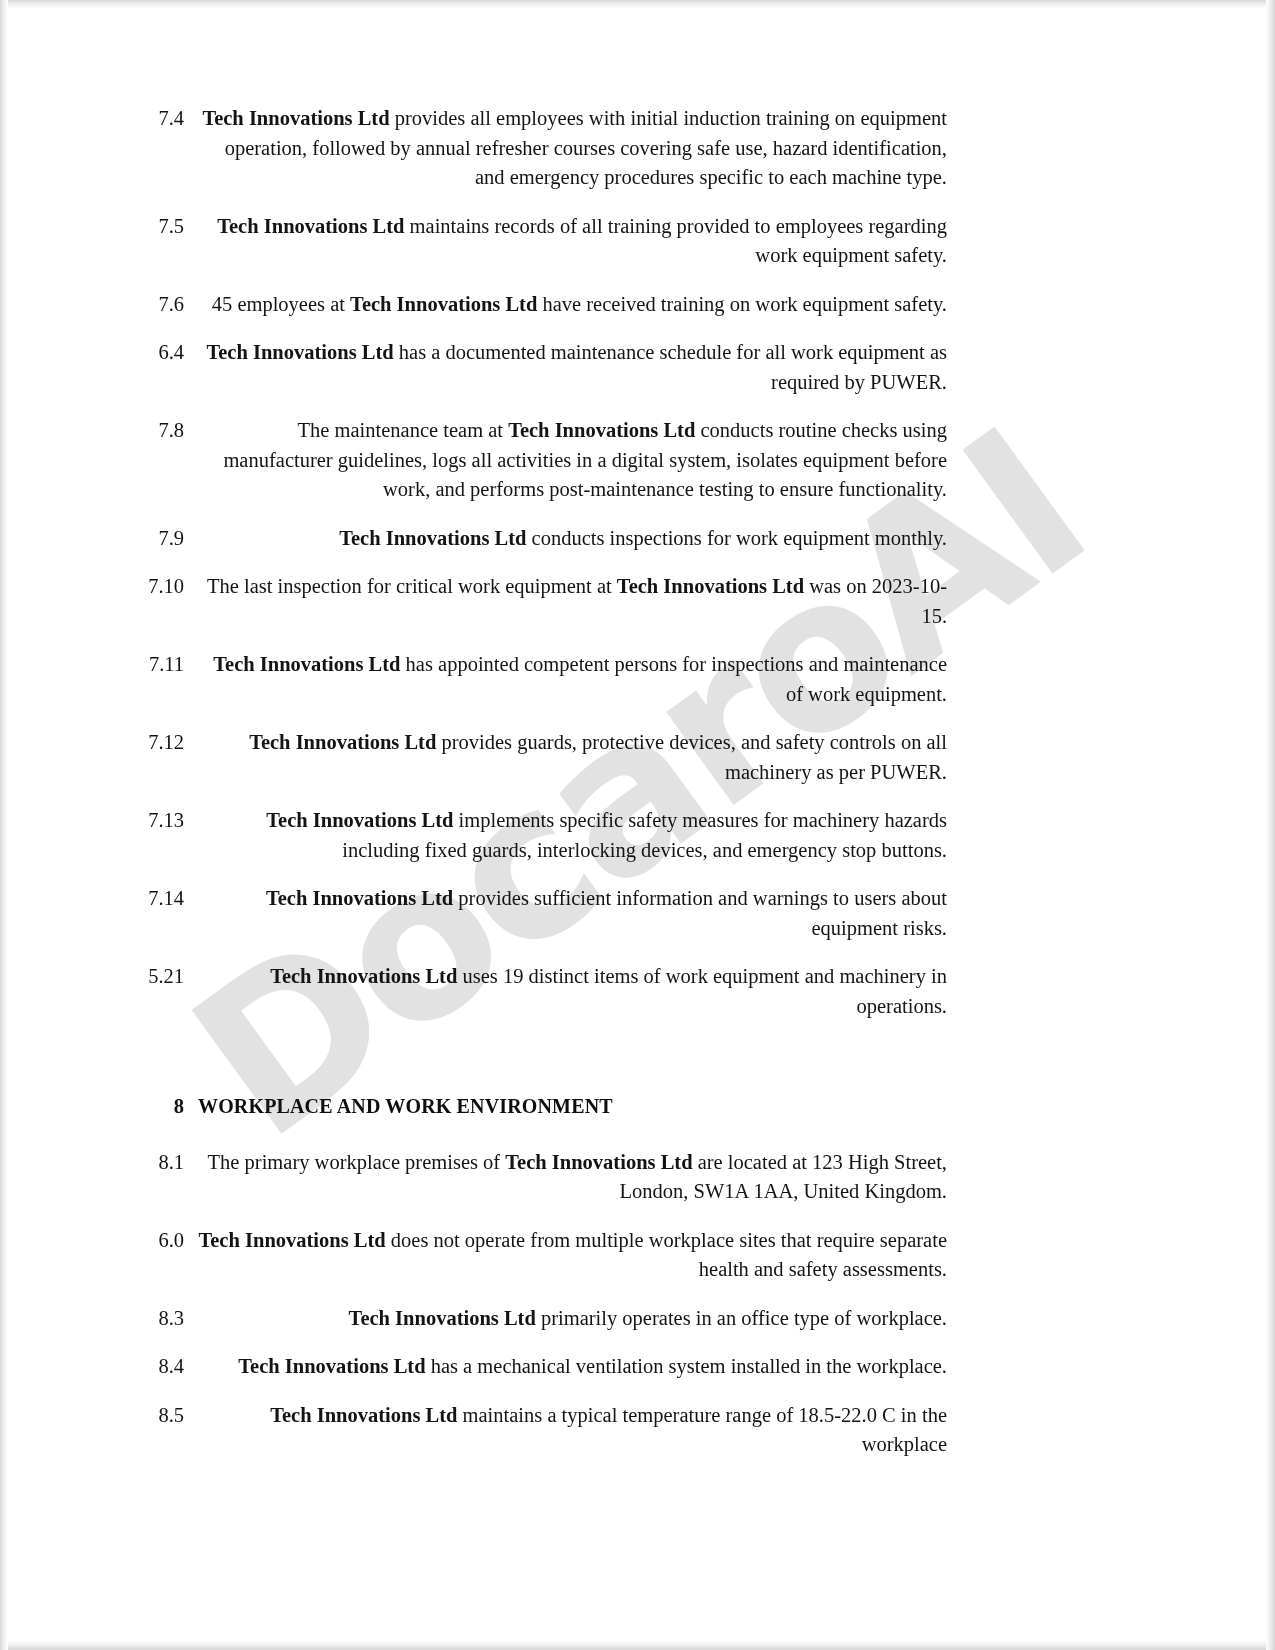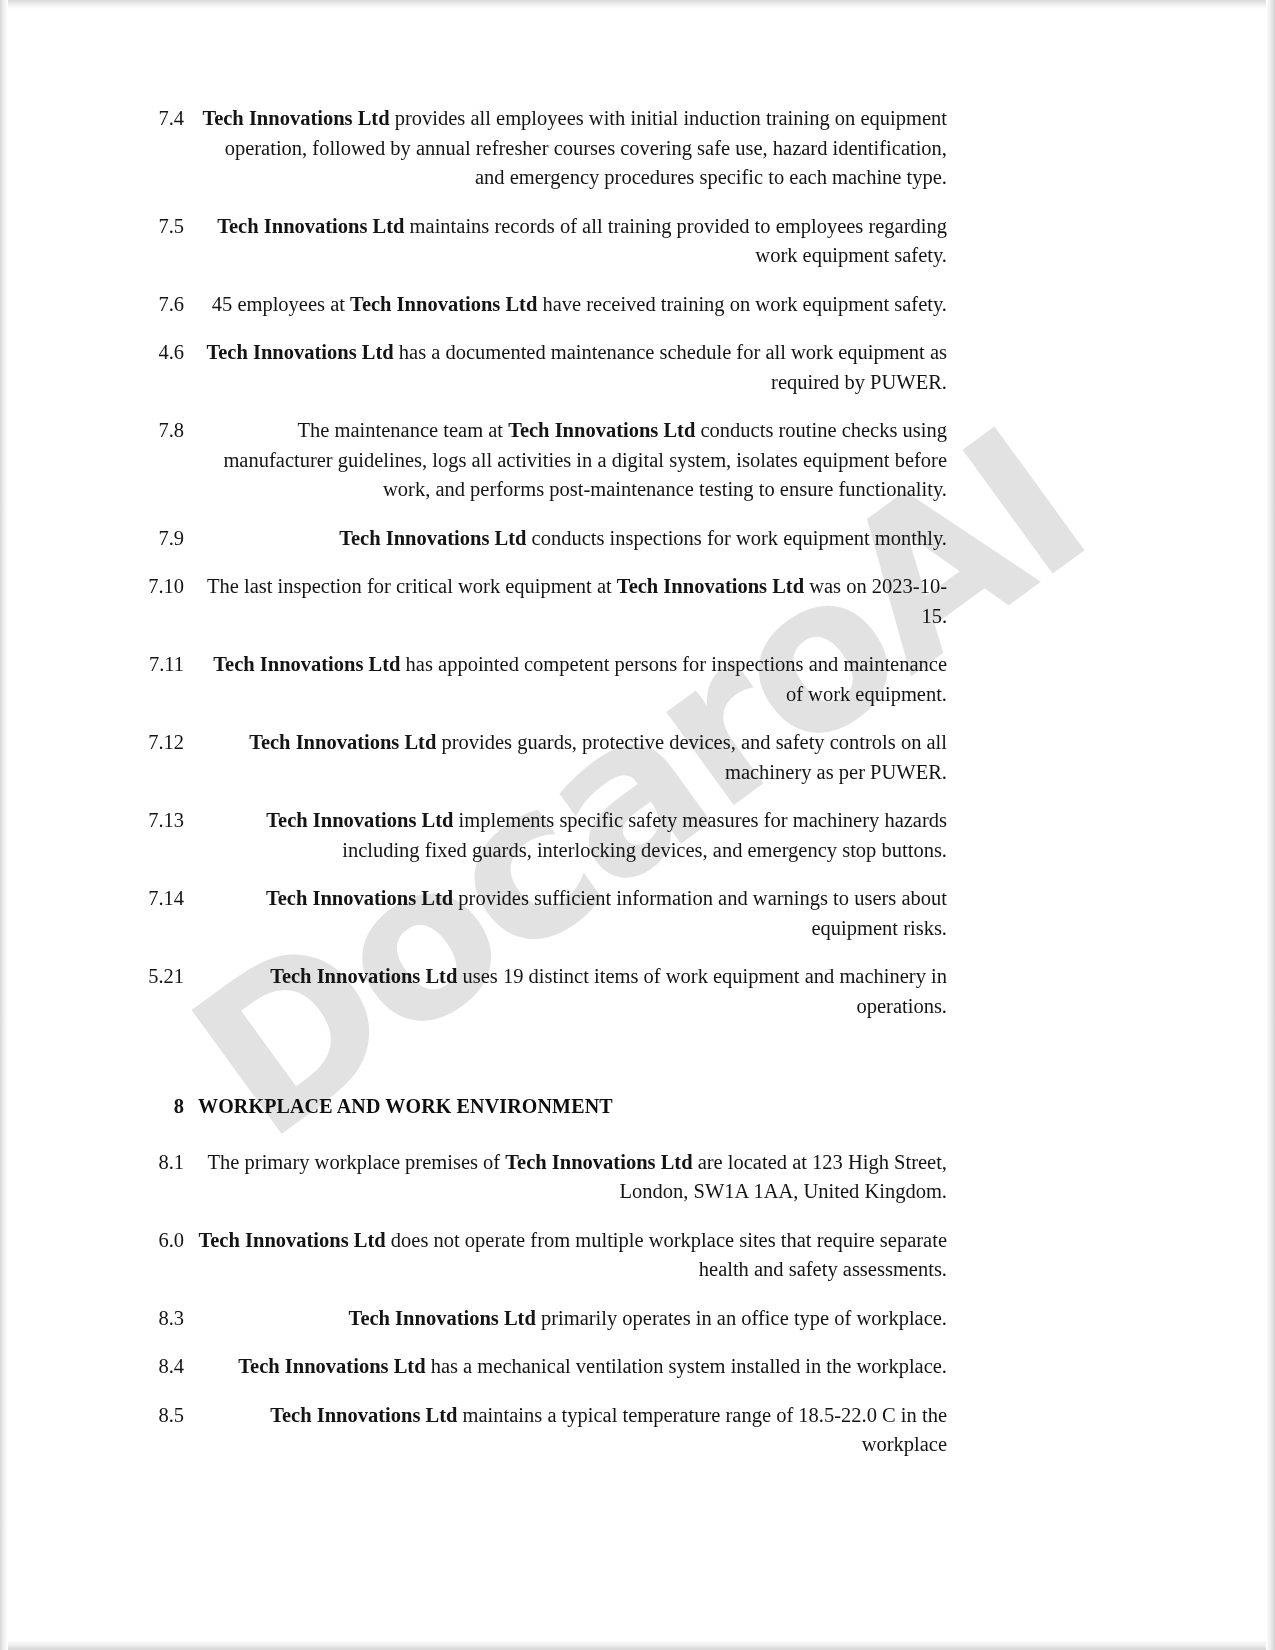--- a/index.html
+++ b/index.html
@@ -138,21 +138,21 @@
         </div>
         <div class="clause">
           <div class="clause-num">7.5</div>
           <div class="clause-text"><b>Tech Innovations Ltd</b><span> maintains records of all training provided to employees regarding work equipment safety.</span></div>
         </div>
         <div class="clause">
           <div class="clause-num">7.6</div>
           <div class="clause-text"><span>45 employees at </span><b>Tech Innovations Ltd</b><span> have received training on work equipment safety.</span></div>
         </div>
         <div class="clause">
-          <div class="clause-num">4.6</div>
+          <div class="clause-num">6.4</div>
           <div class="clause-text"><b>Tech Innovations Ltd</b><span> has a documented maintenance schedule for all work equipment as required by PUWER.</span></div>
         </div>
         <div class="clause">
           <div class="clause-num">7.8</div>
           <div class="clause-text"><span>The maintenance team at </span><b>Tech Innovations Ltd</b><span> conducts routine checks using manufacturer guidelines, logs all activities in a digital system, isolates equipment before work, and performs post-maintenance testing to ensure functionality.</span></div>
         </div>
         <div class="clause">
           <div class="clause-num">7.9</div>
           <div class="clause-text"><b>Tech Innovations Ltd</b><span> conducts inspections for work equipment monthly.</span></div>
         </div>

